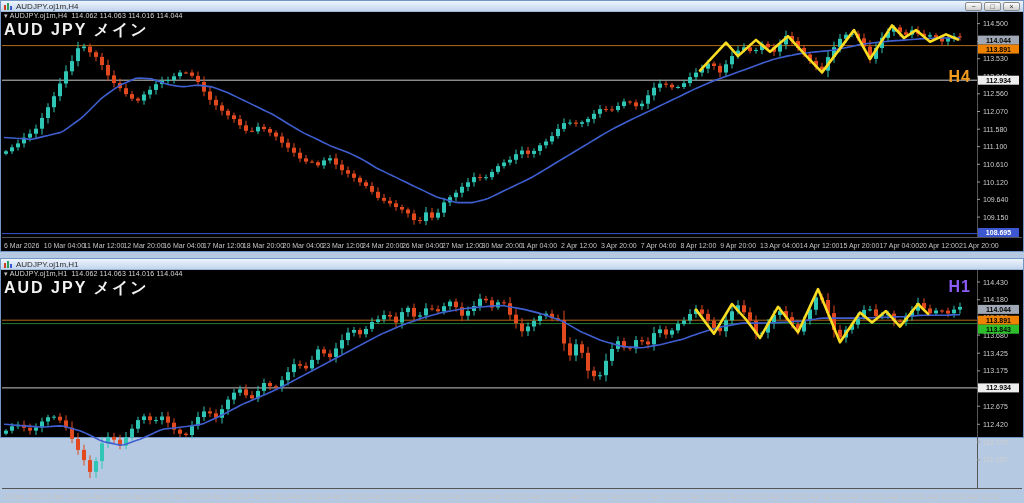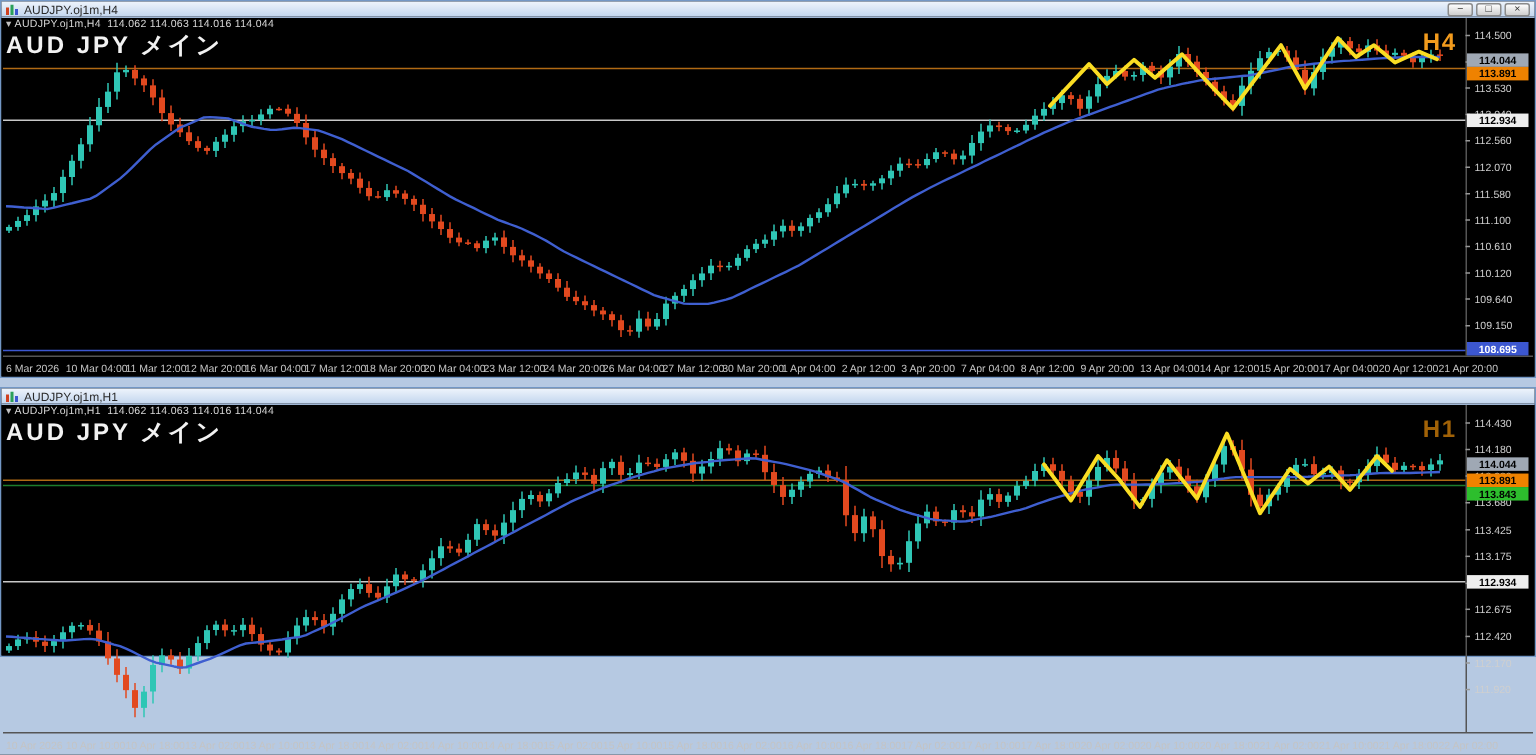--- a/index.html
+++ b/index.html
@@ -438,21 +438,21 @@
             <text x="837.6" y="236" fill="#c4c4c4" font-size="7">15 Apr 20:00</text>
             <text x="877.4" y="236" fill="#c4c4c4" font-size="7">17 Apr 04:00</text>
             <text x="917.2" y="236" fill="#c4c4c4" font-size="7">20 Apr 12:00</text>
             <text x="957.0" y="236" fill="#c4c4c4" font-size="7">21 Apr 20:00</text>
           </g>
         </svg>
       <div class="overlay">
         <div class="qline"><span class="drop">▾</span><span>AUDJPY.oj1m,H4  114.062 114.063 114.016 114.044</span></div>
         <div class="watermark">AUD JPY  メイン</div>
       </div>
-      <div class="tf" style="color: rgb(242, 155, 29);">H4</div>
+      <div class="tf" style="color: rgb(242, 155, 29); margin-top: 48px;">H4</div>
     </div>
   </div>
 
   <div class="win" id="win-h1">
     <div class="titlebar">
       <span class="ticon">
         <svg width="9" height="7">
             <rect x="0" y="2" width="2" height="5" fill="#d04020"></rect>
             <rect x="3" y="0" width="2" height="7" fill="#2aa05a"></rect>
             <rect x="6" y="3" width="2" height="4" fill="#3c57d0"></rect>
@@ -857,17 +857,17 @@
             <text x="837.6" y="229" fill="#c4c4c4" font-size="7">21 Apr 02:00</text>
             <text x="877.4" y="229" fill="#c4c4c4" font-size="7">21 Apr 10:00</text>
             <text x="917.2" y="229" fill="#c4c4c4" font-size="7">21 Apr 18:00</text>
             <text x="957.0" y="229" fill="#c4c4c4" font-size="7">22 Apr 02:00</text>
           </g>
         </svg>
       <div class="overlay">
         <div class="qline"><span class="drop">▾</span><span>AUDJPY.oj1m,H1  114.062 114.063 114.016 114.044</span></div>
         <div class="watermark">AUD JPY  メイン</div>
       </div>
-      <div class="tf" style="color: #a16207;">H1</div>
+      <div class="tf" style="color: #8b5cf6;">H1</div>
     </div>
   </div>
 
 </div>
 
 </body></html>

